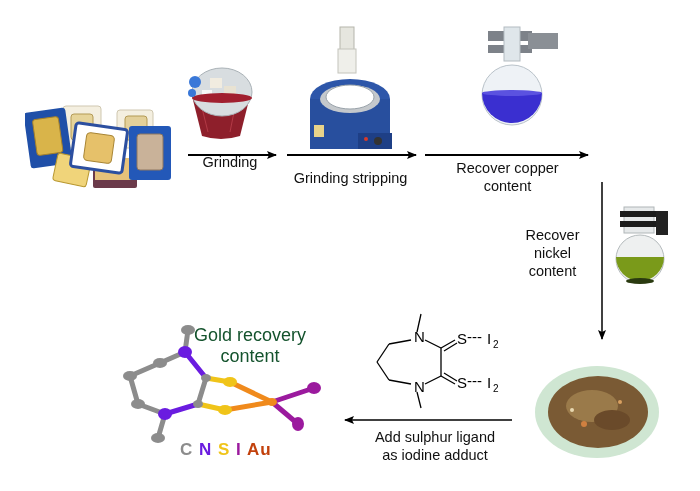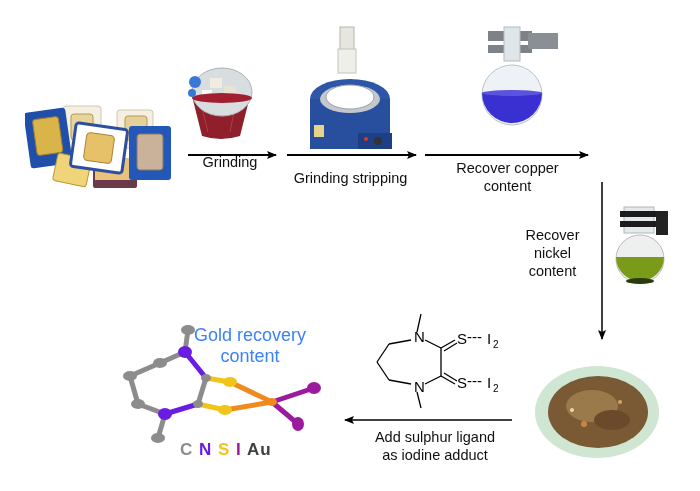--- a/index.html
+++ b/index.html
@@ -1,20 +1,20 @@
 <!DOCTYPE html>
 <html><head>
 <meta charset="utf-8">
 <style>
   html, body { margin:0; padding:0; background:#ffffff; }
   body { width:700px; height:491px; position:relative; overflow:hidden; font-family:"Liberation Sans", sans-serif; color:#111; }
   .abs { position:absolute; }
   .label { font-size:14.5px; text-align:center; line-height:18px; color:#111; }
   svg.full { position:absolute; left:0; top:0; }
-  .title { font-size:18px; line-height:21px; text-align:center; color:#3b82f6; }
+  .title { font-size:18px; line-height:21px; text-align:center; color:#14532d; }
   .legend { font-size:17px; font-weight:bold; letter-spacing:1px; }
 </style>
 </head>
 <body>
 
 <svg class="full" width="700" height="491">
   <defs>
     <marker id="ah" markerWidth="10" markerHeight="8" refX="9" refY="4" orient="auto" markerUnits="userSpaceOnUse">
       <path d="M0,0 L10,4 L0,8 L2,4 Z" fill="#000"></path>
     </marker>
@@ -193,14 +193,14 @@
 <div class="abs" style="left:190px;top:325px;width:120px;">
   <div class="title">Gold recovery</div>
   <div class="title">content</div>
 </div>
 
 <div class="abs legend" style="left:180px;top:440px;">
   <span style="color:#8c8c8c">C</span>
   <span style="color:#6a1ce0">N</span>
   <span style="color:#f0c419">S</span>
   <span style="color:#9b1a9e">I</span>
-  <span style="color:#404040">Au</span>
+  <span style="color:#c2410c">Au</span>
 </div>
 
 </body></html>

